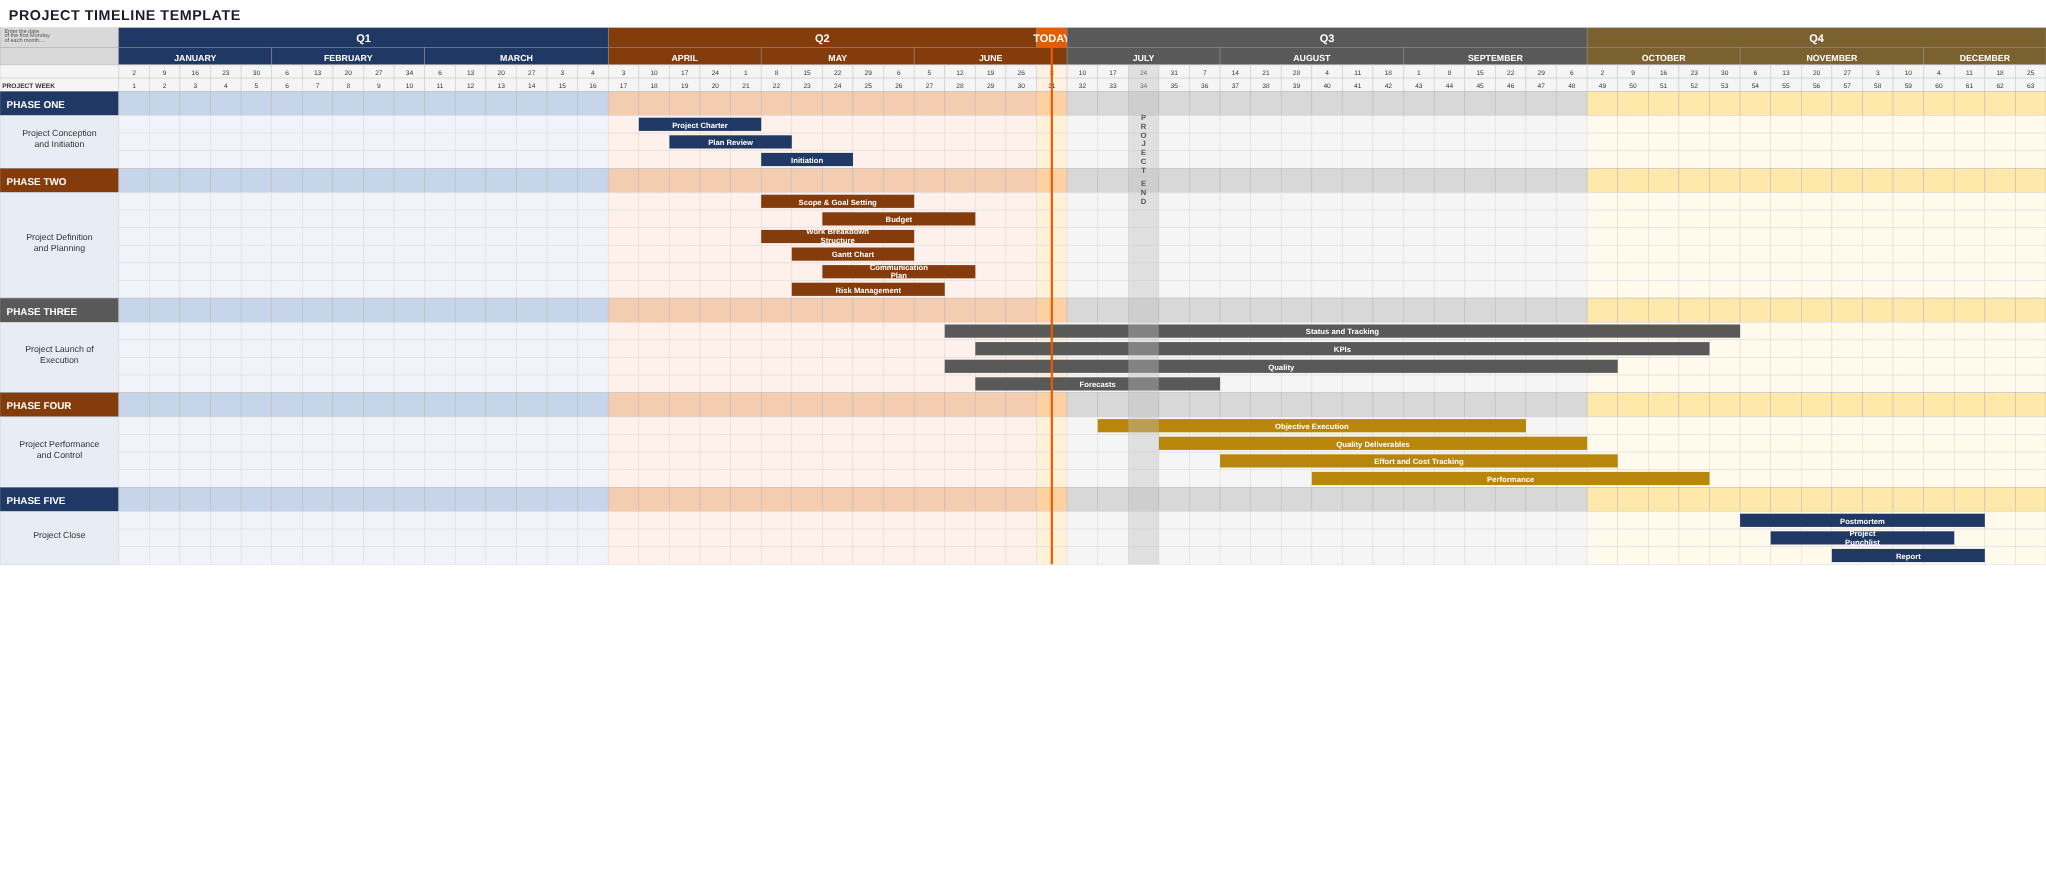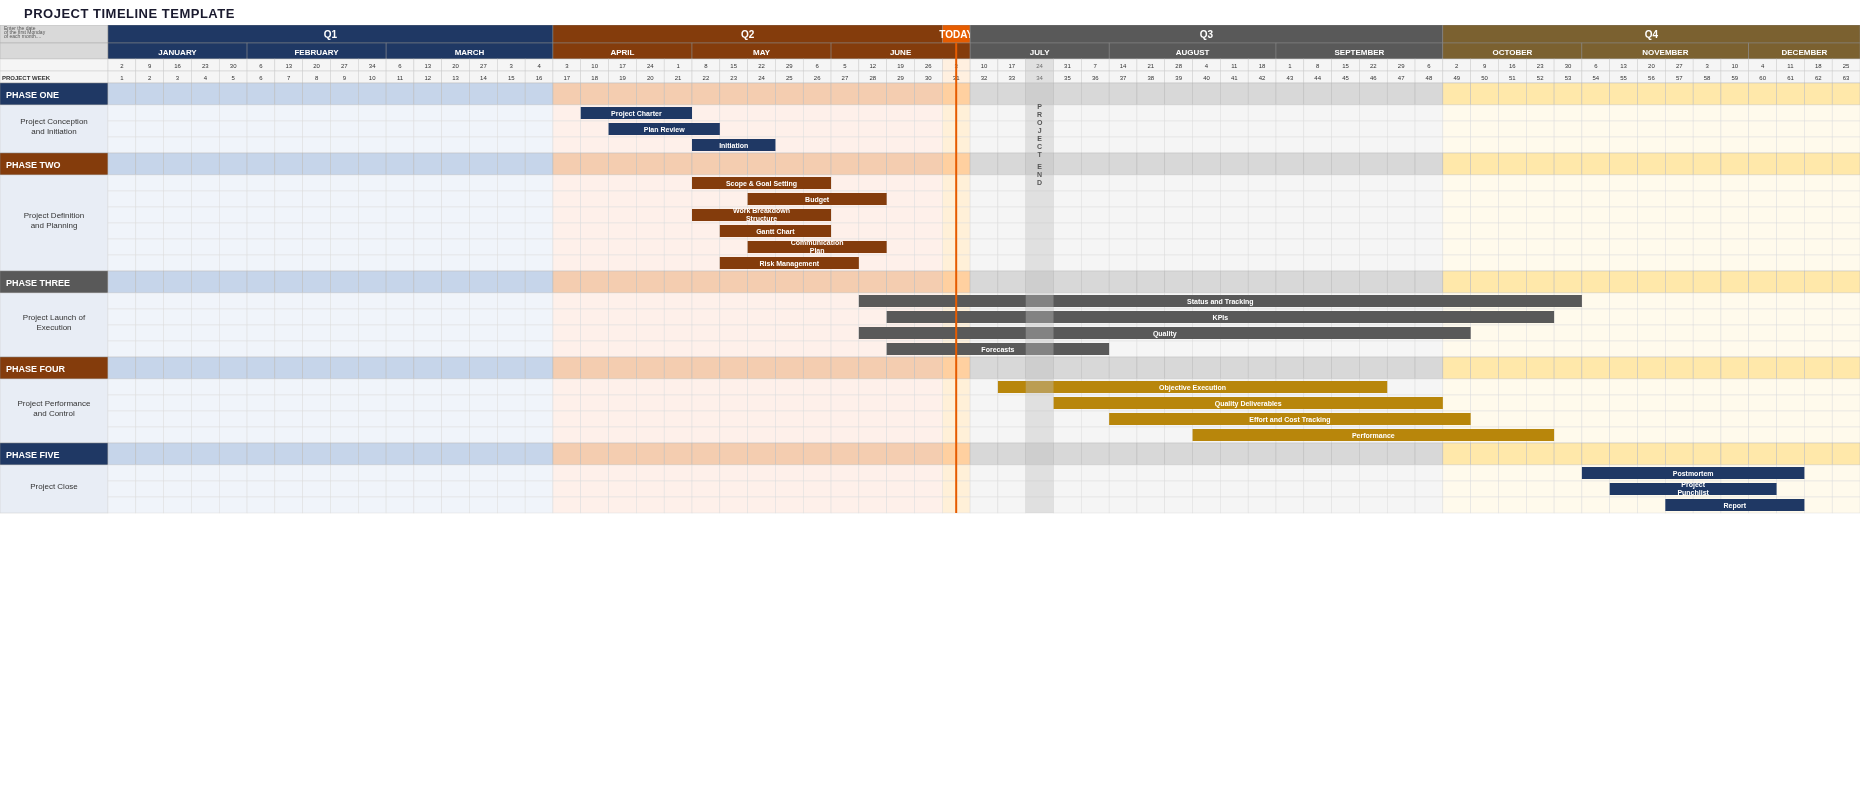--- a/index.html
+++ b/index.html
@@ -2,21 +2,21 @@
 <html><head>
   <meta charset="utf-8">
   <style>
     * { box-sizing: border-box; margin: 0; padding: 0; }
     body { font-family: Arial, sans-serif; font-size: 10px; background: #fff; overflow-x: auto; }
     
     .page-title {
       font-size: 13px;
       font-weight: bold;
       color: #1a1a2e;
-      padding: 6px 8px 4px 24px;
+      padding: 6px 8px 4px 8px;
       letter-spacing: 0.5px;
     }
   </style>
 </head>
 <body>
 
 <div style="width:1860px; overflow-x:auto;">
   <div class="page-title">PROJECT TIMELINE TEMPLATE</div>
 
   <div style="position:relative;">

